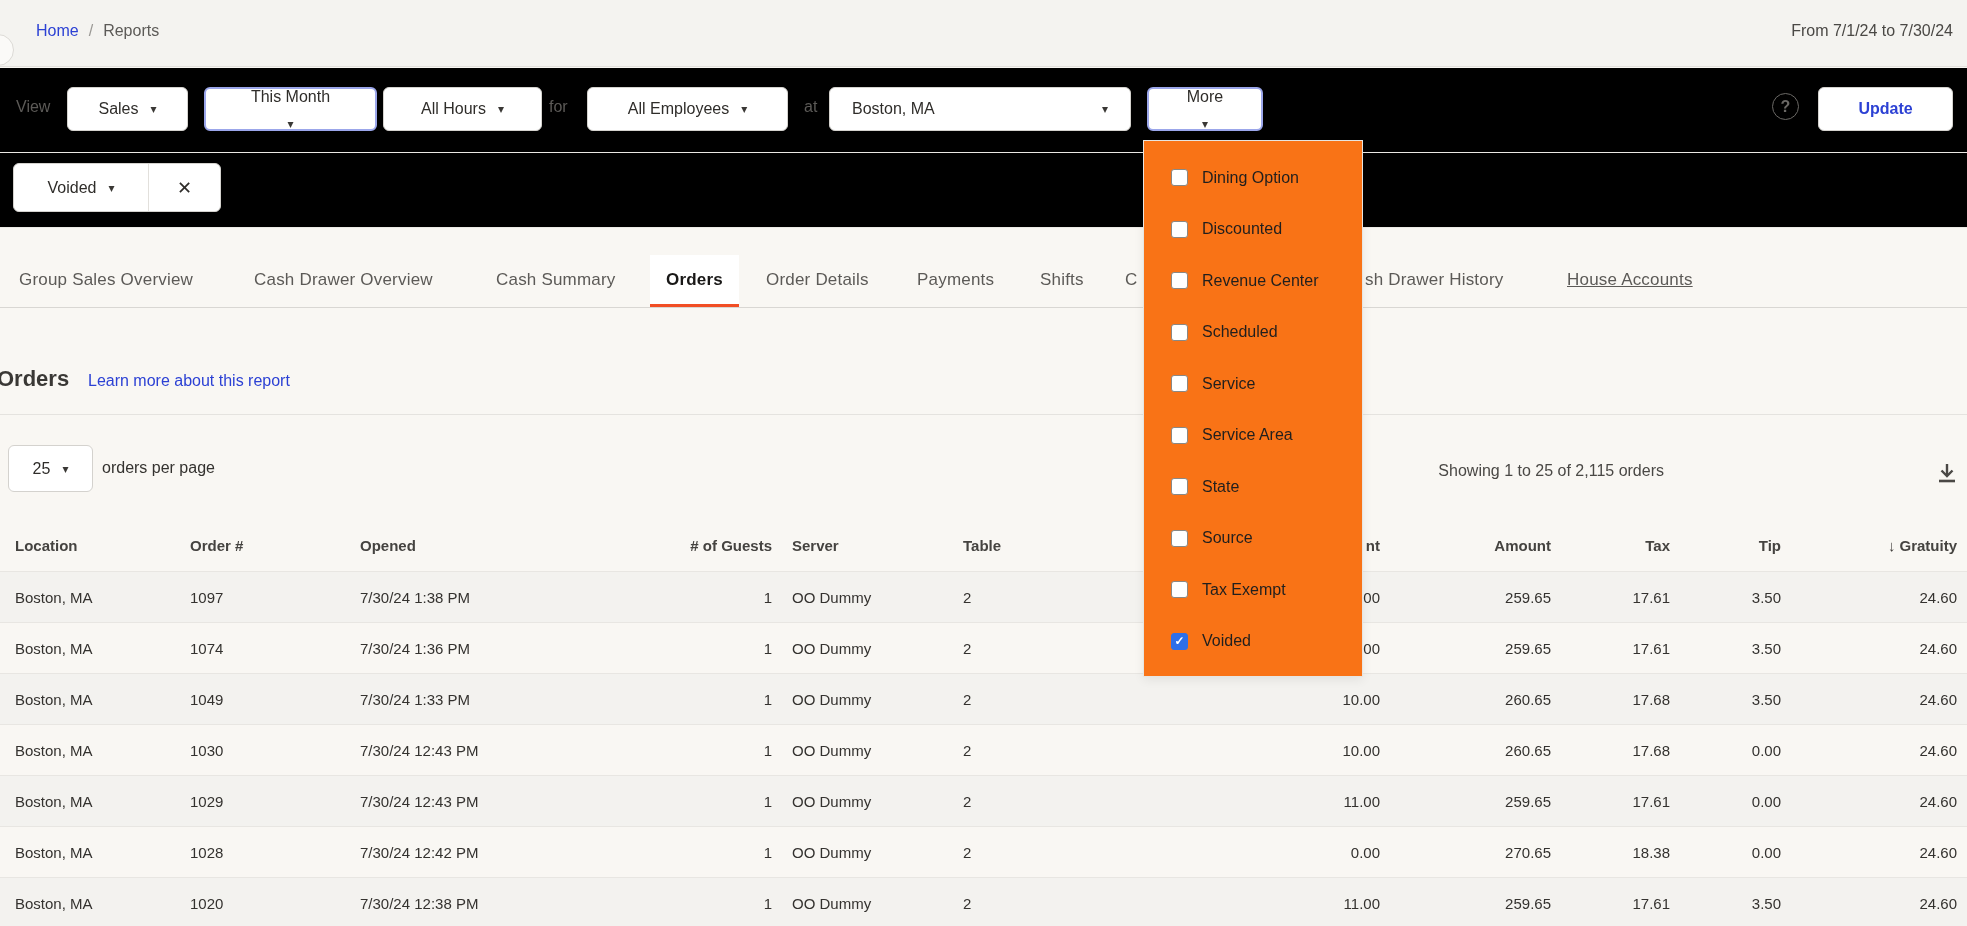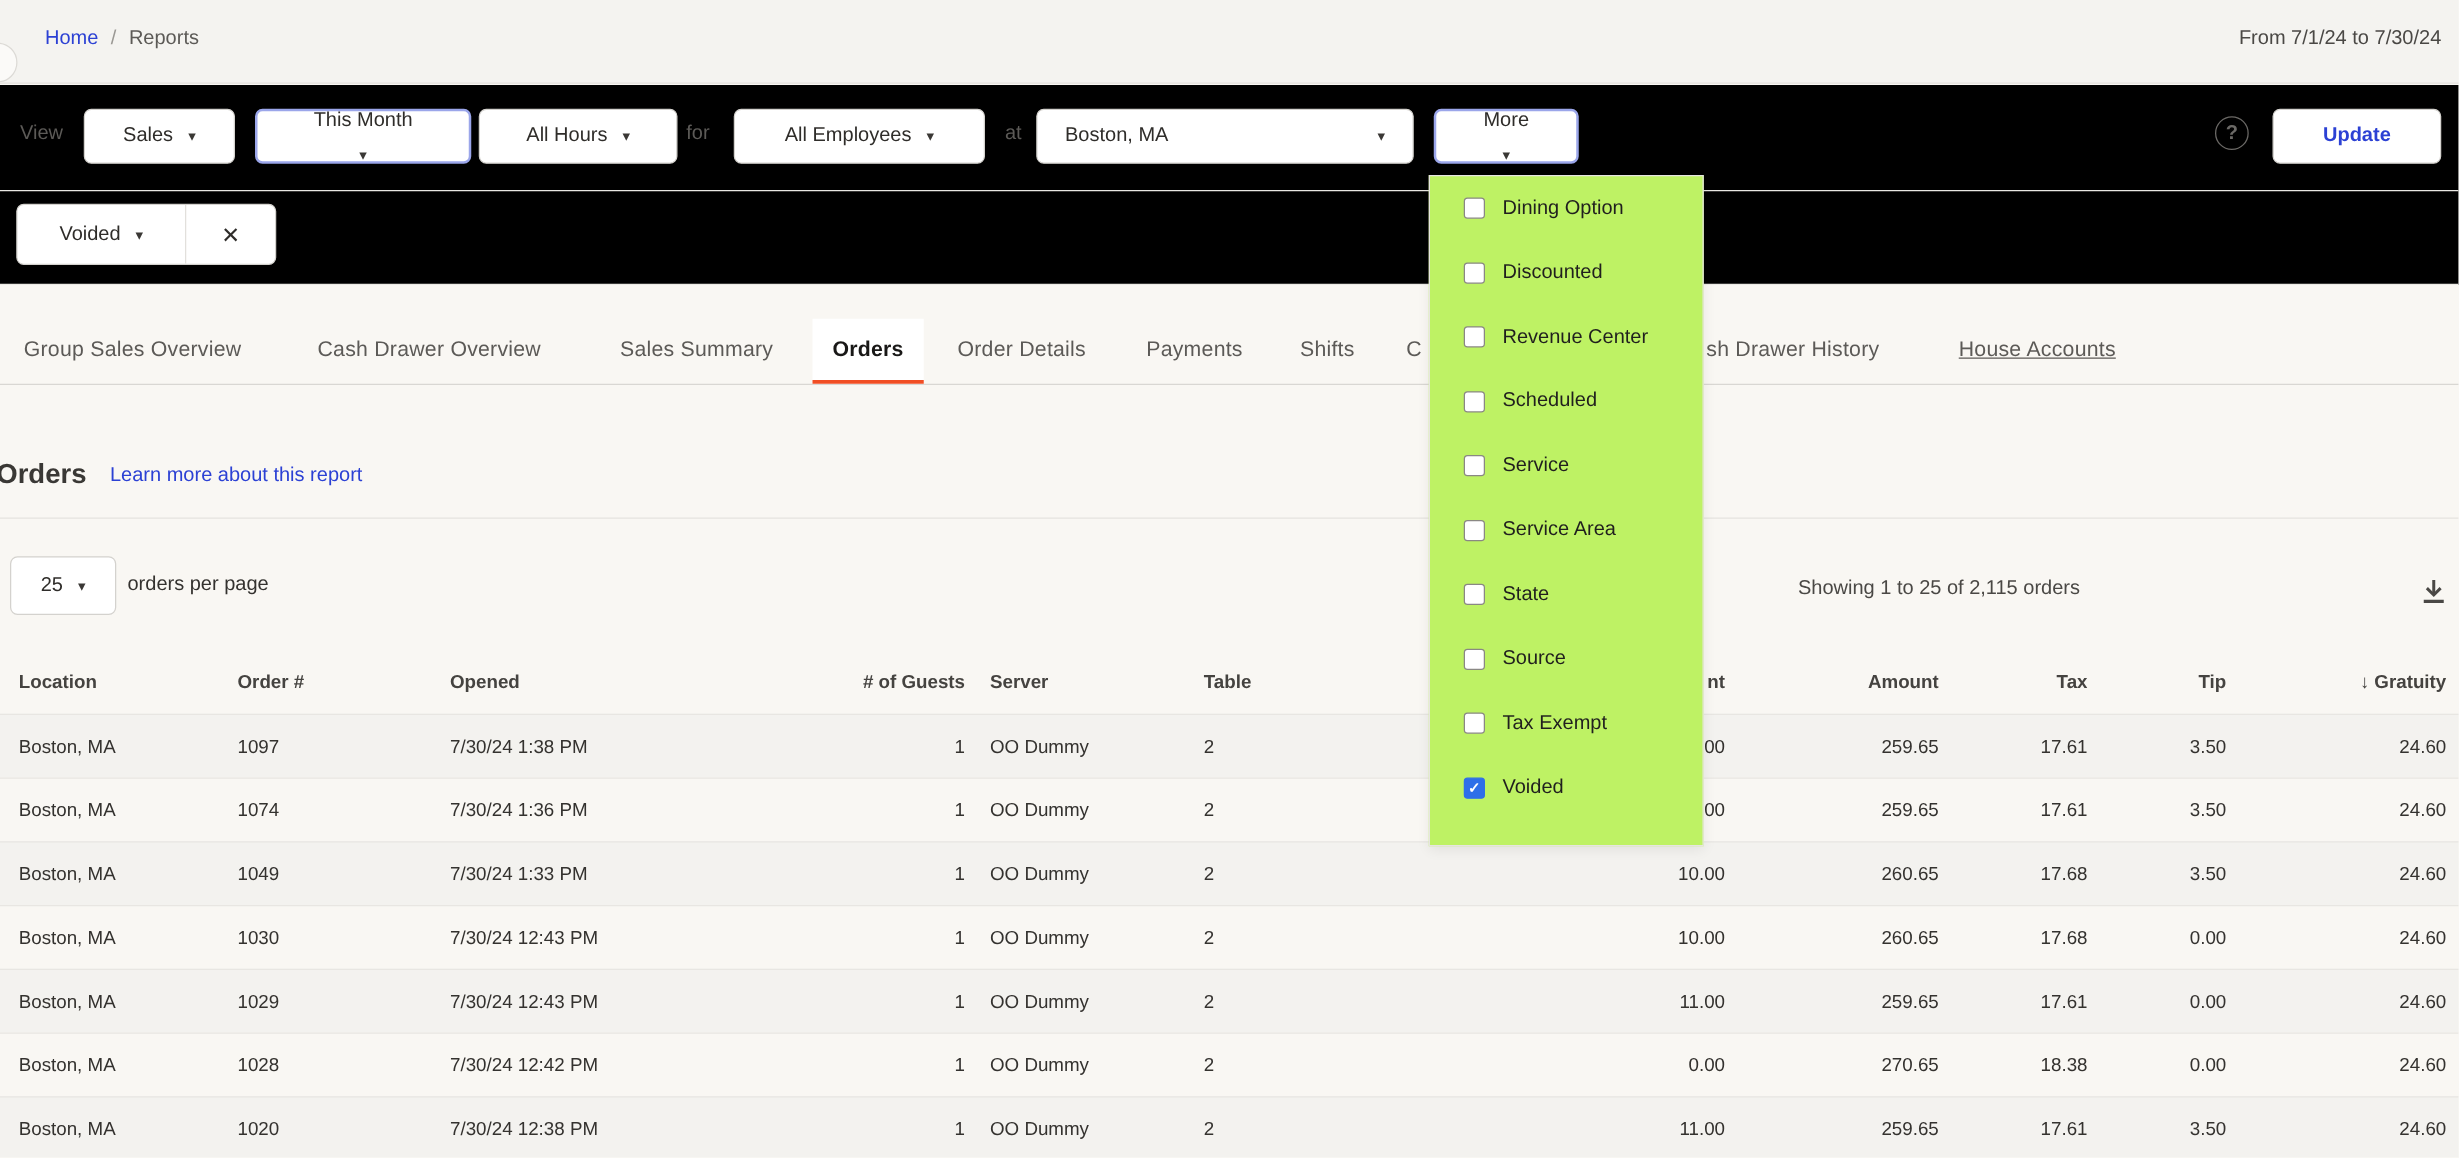--- a/index.html
+++ b/index.html
@@ -117,22 +117,22 @@
   .cell.c3 { padding-left:15px; }
   .cell.c4 { text-align:right; }
   .cell.c5 { padding-left:20px; }
   .cell.c6 { padding-left:8px; }
   .cell.c7, .cell.c8, .cell.c9, .cell.c10, .cell.c11 { text-align:right; }
   .sort-arrow { font-size:15px; margin-right:4px; color:#454340; }
 
   
   .menu-panel {
     position:absolute; left:1143px; top:140px; width:220px; height:537px;
-    background:#bef264; border:1px solid #e7e5e1; box-shadow:0 3px 10px rgba(0,0,0,0.07);
-    z-index:20; display:flex; flex-direction:column;
+    background:#f97316; border:1px solid #e7e5e1; box-shadow:0 3px 10px rgba(0,0,0,0.07);
+    z-index:20; padding-top:11px; display:flex; flex-direction:column;
   }
   .menu-item { height:51.5px; display:flex; align-items:center; gap:14px; padding-left:27px;
     font-size:16px; color:#201f1e; cursor:pointer; }
   .cbx { width:17px; height:17px; border:1.5px solid #8a8884; border-radius:3px; background:#fff;
     flex:0 0 auto; display:flex; align-items:center; justify-content:center; }
   .cbx.checked { background:#2e6fe8; border-color:#2e6fe8; color:#fff; font-size:12px; font-weight:bold; }
 </style>
 </head>
 <body>
 
@@ -197,21 +197,21 @@
       </div>
       <div class="chip-x">
         <span>✕</span>
       </div>
     </div>
   </div>
 
   <div class="tabbar">
       <div class="tab">Group Sales Overview</div>
       <div class="tab">Cash Drawer Overview</div>
-      <div class="tab">Sales Summary</div>
+      <div class="tab">Cash Summary</div>
       <div class="tab active">Orders</div>
       <div class="tab">Order Details</div>
       <div class="tab">Payments</div>
       <div class="tab">Shifts</div>
       <div class="tab">C</div>
       <div class="tab">sh Drawer History</div>
       <div class="tab">House Accounts</div>
     </div>
 
   <div class="report-title">Orders</div>

